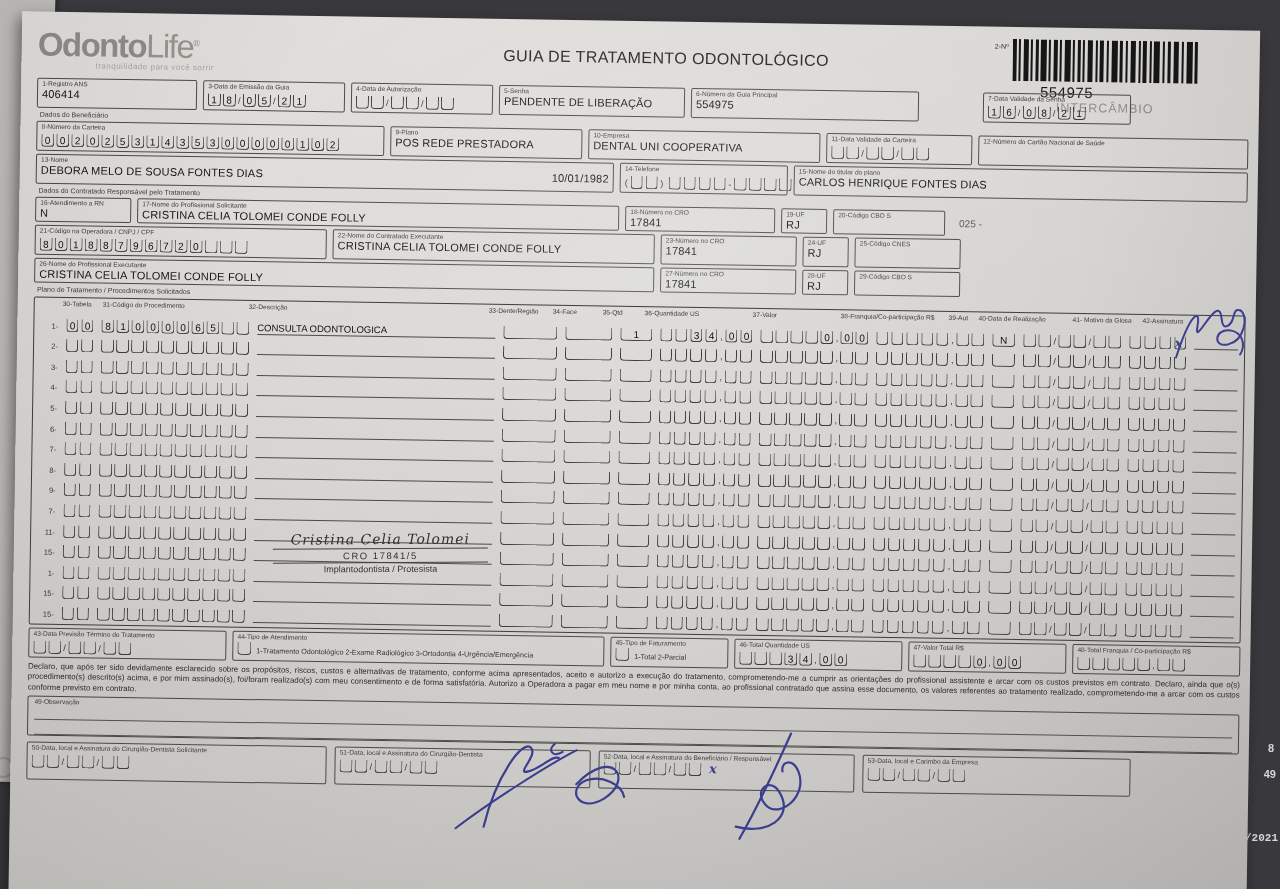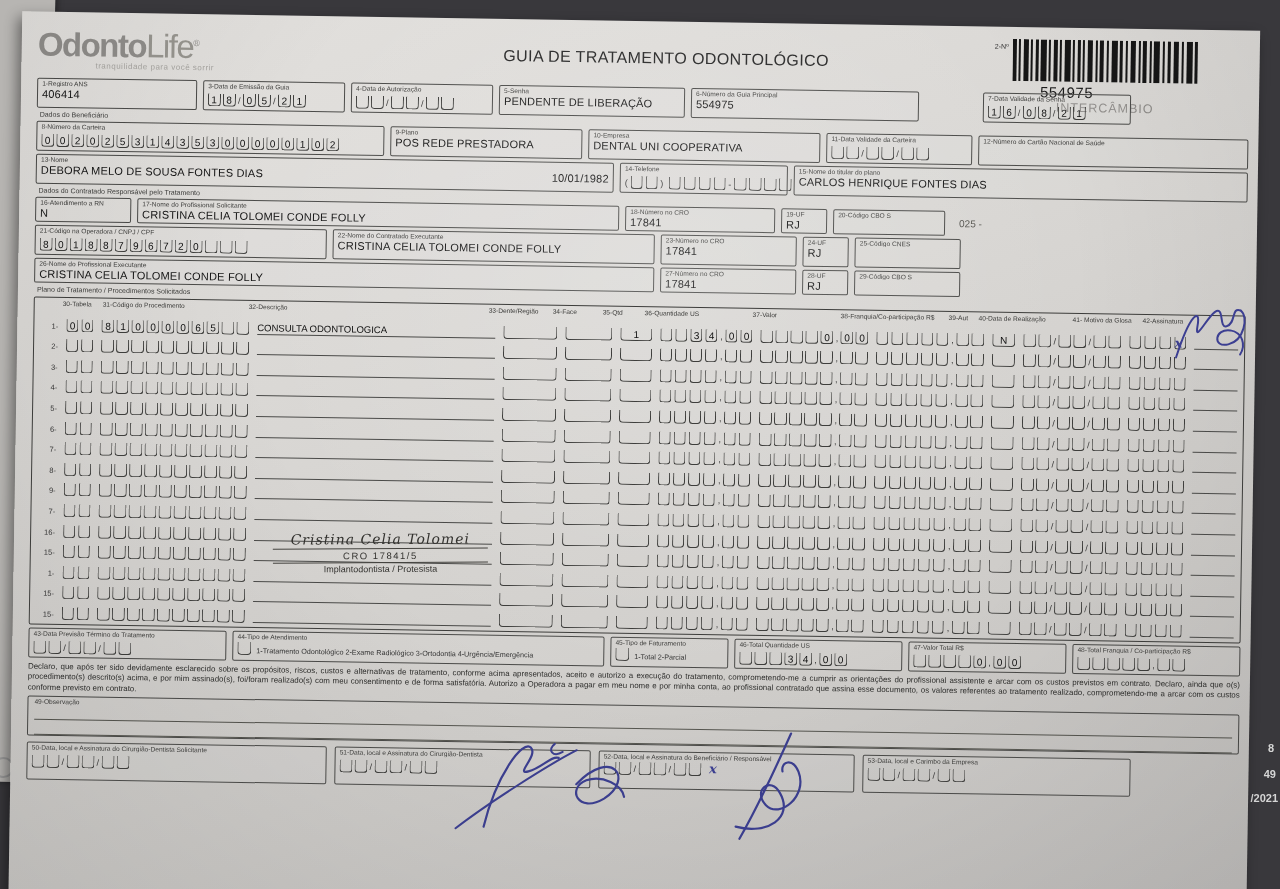--- a/index.html
+++ b/index.html
@@ -84,21 +84,21 @@
   .tbl-x{position:absolute;right:62px;top:20px;}
 </style>
 </head>
 <body>
 
 <div class="scene">
   <div class="under-paper"></div>
   <div class="desk-ring"></div>
   <span class="side-note" style="right:6px;top:742px;">8</span>
   <span class="side-note" style="right:4px;top:768px;">49</span>
-  <span class="side-note" style="right:2px;top:792px;">/2021</span>
+  <span class="side-note" style="right:2px;top:832px;font-family:Liberation Mono, monospace;">/2021</span>
 
   <div class="paper">
     <div class="vignette"></div>
 
     <div class="hdr">
       <div class="logo-block">
         <div class="logo"><span class="l1">Odonto</span><span class="l2">Life</span><sup>®</sup></div>
         <div class="tagline">tranquilidade para você sorrir</div>
       </div>
       <div class="title">GUIA DE TRATAMENTO ODONTOLÓGICO</div>
@@ -1094,21 +1094,21 @@
     <span class="comb">
               <span class="cc">&nbsp;</span>
               <span class="cc">&nbsp;</span>
               <span class="cc">&nbsp;</span>
               <span class="cc">&nbsp;</span>
             </span>
     <span class="dsc w-assin">&nbsp;</span>
   </div>
 
   <div class="pr">
-    <span class="rnum">16-</span>
+    <span class="rnum">11-</span>
     <span class="comb">
               <span class="cc">&nbsp;</span>
               <span class="cc">&nbsp;</span>
             </span>
     <span class="comb">
               <span class="cc">&nbsp;</span>
               <span class="cc">&nbsp;</span>
               <span class="cc">&nbsp;</span>
               <span class="cc">&nbsp;</span>
               <span class="cc">&nbsp;</span>

